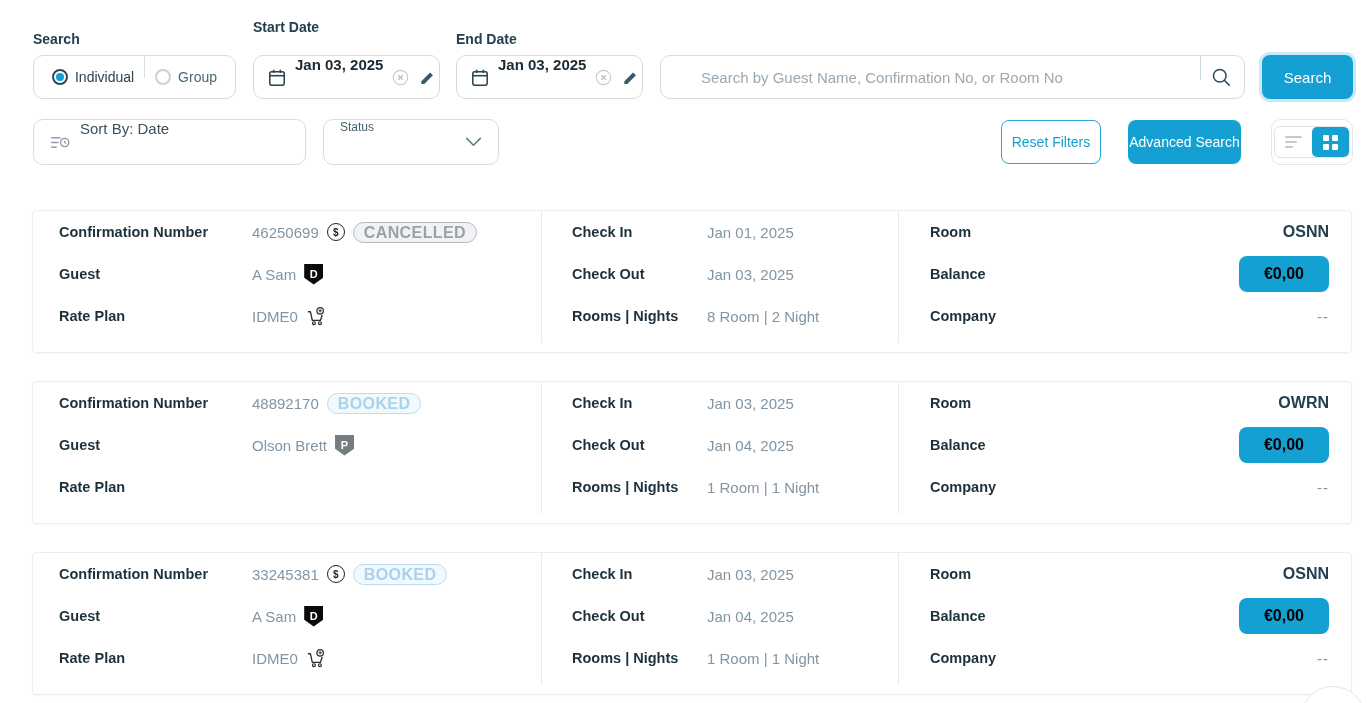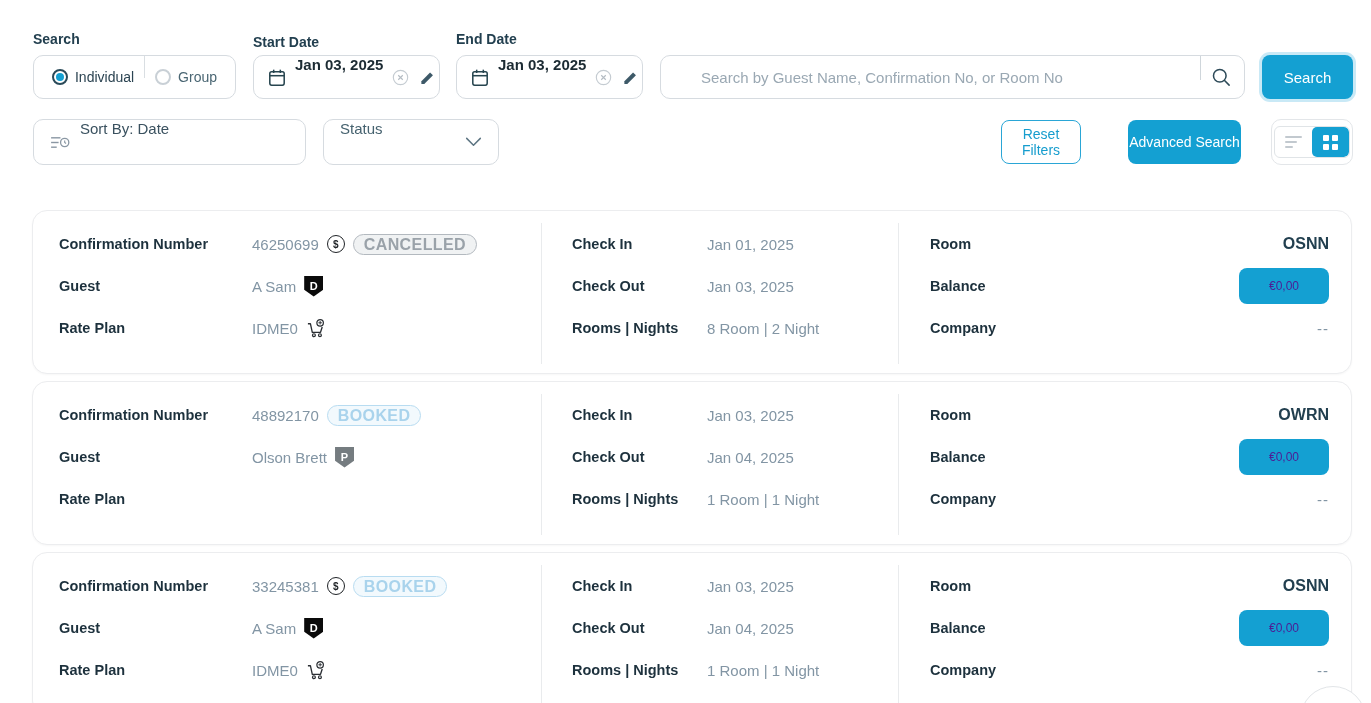--- a/index.html
+++ b/index.html
@@ -36,52 +36,52 @@
   .btn-primary { background:#14a0d2; color:#fff; border:none; border-radius:8px;
     font-size:15px; font-family:"Liberation Sans", sans-serif; cursor:pointer;
     display:flex; align-items:center; justify-content:center; }
   .search-btn { left:1262px; top:55px; width:91px; height:44px;
     box-shadow:0 0 0 3px #c9e9f6; }
 
   
   .sort-box { left:33px; top:119px; width:273px; height:46px; padding:0 16px; gap:10px; }
   .sort-text { font-size:15px; color:#3a515f; }
   .status-box { left:323px; top:119px; width:176px; height:46px; padding:0 16px; justify-content:space-between; cursor:pointer; }
-  .status-text { font-size:15px; color:#46626f; }
+  .status-text { font-size:12px; color:#46626f; }
 
   .btn-outline { background:#fff; border:1px solid #2aa6d6; color:#169dce; border-radius:8px;
     font-size:14px; font-family:"Liberation Sans", sans-serif; cursor:pointer;
     display:flex; align-items:center; justify-content:center; }
-  .reset-btn { left:1001px; top:120px; width:80px; height:44px; }
+  .reset-btn { left:1001px; top:120px; width:100px; height:44px; }
   .adv-btn { left:1128px; top:120px; width:113px; height:44px; font-size:14px; }
 
   .view-toggle { left:1271px; top:119px; width:82px; height:46px; border:1px solid #e3e6e9;
     border-radius:10px; display:flex; align-items:center; justify-content:center; background:#fff; }
   .view-inner { display:flex; border:1px solid #e0e4e7; border-radius:6px; overflow:hidden; }
   .view-cell { width:37px; height:30px; display:flex; align-items:center; justify-content:center; cursor:pointer; }
   .view-cell.active { background:#14a0d2; border-radius:5px; }
   .list-lines { display:flex; flex-direction:column; gap:3px; }
   .list-lines i { display:block; height:2px; background:#c2c9cf; border-radius:1px; }
   .grid-squares { display:grid; grid-template-columns:6px 6px; gap:3px; }
   .grid-squares i { display:block; width:6px; height:6px; background:#fff; border-radius:1px; }
 
   
-  .card { left:32px; width:1320px; height:164px; background:#fff; border:1px solid #ecedef;
-    border-radius:15px; box-shadow:0 1px 2px rgba(40,50,60,0.04);
-    display:grid; grid-template-columns:508px 357px 455px; padding:12px 0 9px; }
+  .card { left:32px; width:1320px; height:143px; background:#fff; border:1px solid #ecedef;
+    border-radius:4px; box-shadow:0 1px 2px rgba(40,50,60,0.04);
+    display:grid; grid-template-columns:508px 357px 455px; padding:0 0 9px; }
   .card-col { display:grid; grid-auto-rows:42px; align-items:center; }
   .col1 { padding-left:26px; grid-template-columns:193px 1fr; }
   .col2 { padding-left:30px; grid-template-columns:135px 1fr; border-left:1px solid #e9ebed; }
   .col3 { padding:0 24px 0 31px; grid-template-columns:1fr auto; border-left:1px solid #e9ebed; }
   .card-label { font-size:14.5px; font-weight:700; color:#1d313d; }
   .cell-value { display:flex; align-items:center; gap:8px; font-size:15px; color:#8295a4; }
   .room-value { font-size:16px; font-weight:700; color:#223f4f; text-align:right; }
   .muted-right { font-size:15px; color:#8295a4; text-align:right; letter-spacing:1px; }
-  .balance-chip { width:90px; height:36px; background:#14a0d2; border-radius:8px; color:#4c1d95;
-    font-size:12px; display:flex; align-items:center; justify-content:center; cursor:pointer; justify-self:end; }
+  .balance-chip { width:90px; height:36px; background:#14a0d2; border-radius:8px; color:#000000;
+    font-size:16px; display:flex; align-items:center; justify-content:center; cursor:pointer; justify-self:end;font-weight:bold; }
 
   .status-pill { font-size:16px; font-weight:700; letter-spacing:0.4px; border-radius:999px;
     padding:3px 10px 2px; line-height:14px; }
   .status-cancelled { color:#9aa2a9; border:1px solid #b3b9bf; background:#f0f2f3; }
   .status-booked { color:#a9d3ec; border:1px solid #b8dcf1; background:#f2f9fd; }
 
   .dollar-circle { width:18px; height:18px; border:1.4px solid #1f2327; border-radius:50%;
     display:flex; align-items:center; justify-content:center; font-size:10px; font-weight:700;
     color:#1f2327; }
 
@@ -106,21 +106,21 @@
       </span>
     <span class="radio-text">Individual</span>
   </div>
   <span class="radio-sep"></span>
   <div class="radio-opt">
     <span class="radio-circle off"></span>
     <span class="radio-text" style="color:#4a6673;">Group</span>
   </div>
 </div>
 
-<div class="abs field-label" style="left:253px;top:34px;">Start Date</div>
+<div class="abs field-label" style="left:253px;top:19px;">Start Date</div>
 <div class="abs ctrl date-box" style="left:253px;top:55px;">
   <span class="icon-btn">
     <svg width="18" height="19" viewBox="0 0 20 21" fill="none">
         <rect x="2" y="4" width="16" height="15" rx="2" stroke="#27454f" stroke-width="1.7"></rect>
         <line x1="2" y1="8.5" x2="18" y2="8.5" stroke="#27454f" stroke-width="1.7"></line>
         <line x1="6.3" y1="1.8" x2="6.3" y2="5.5" stroke="#27454f" stroke-width="1.7"></line>
         <line x1="13.7" y1="1.8" x2="13.7" y2="5.5" stroke="#27454f" stroke-width="1.7"></line>
       </svg>
   </span>
   <span class="date-value">Jan 03, 2025</span>

